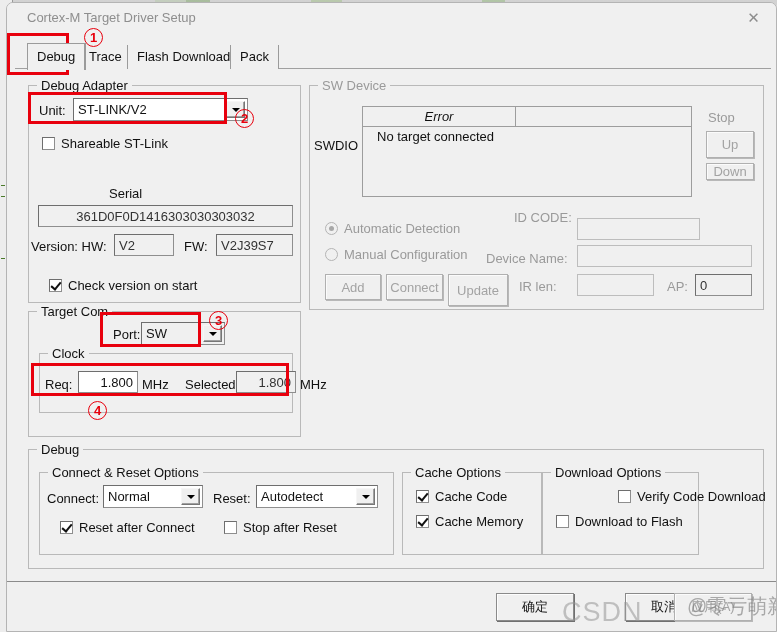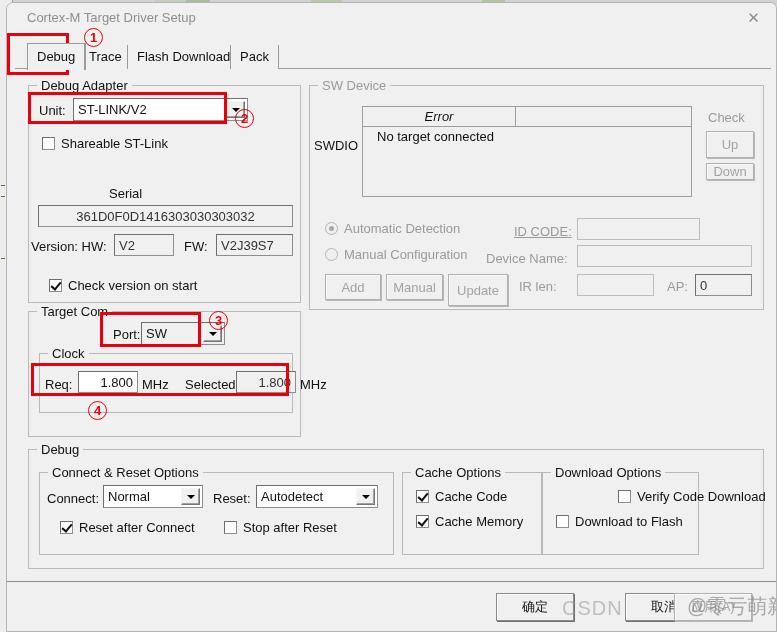--- a/index.html
+++ b/index.html
@@ -241,21 +241,21 @@
   
   #bottombar {
     position: absolute; left: 0; top: 578px; width: 771px; height: 52px;
     background: #f0f0f0;
     border-top: 1px solid #8b8b8b;
   }
 
   
   #wm {
     position: absolute; left: 555px; top: 594px;
-    font-size: 20px; color: rgba(150,150,150,.55);
+    font-size: 27px; color: rgba(150,150,150,.55);
     letter-spacing: 1px;
     white-space: nowrap;
     pointer-events: none;
   }
   #wm2 {
     position: absolute; left: 680px; top: 590px;
     font-size: 20px; color: rgba(120,120,120,.6);
     white-space: nowrap; pointer-events: none;
   }
 </style>
@@ -325,45 +325,45 @@
     <div class="lbl" style="left:4px; top:52px;">SWDIO</div>
 
     <div id="sw-list" style="left:52px; top:20px; width:330px; height:91px;">
       <div class="hdr">
         <div class="c1">Error</div>
         <div class="c2"></div>
       </div>
       <div class="row">No target connected</div>
     </div>
 
-    <div class="lbl dim" style="left:398px; top:24px;">Check</div>
+    <div class="lbl dim" style="left:398px; top:24px;">Stop</div>
     <div class="btn disabled" style="left:396px; top:45px; width:48px; height:27px;">Up</div>
     <div class="btn disabled" style="left:396px; top:77px; width:48px; height:17px;">Down</div>
 
     <div class="rb" style="left:15px; top:135px;">
       <span class="circ sel"></span>
       <span class="t">Automatic Detection</span>
     </div>
     <div class="rb" style="left:15px; top:161px;">
       <span class="circ"></span>
       <span class="t">Manual Configuration</span>
     </div>
 
-    <div class="lbl dim" style="left:204px; top:138px;text-decoration:underline;">ID CODE:</div>
+    <div class="lbl dim" style="left:204px; top:124px;">ID CODE:</div>
     <div class="textbox empty-dim" style="left:267px; top:132px; width:123px; height:22px;">
       <span></span>
     </div>
 
     <div class="lbl dim" style="left:176px; top:165px;">Device Name:</div>
     <div class="textbox empty-dim" style="left:267px; top:159px; width:175px; height:22px;">
       <span></span>
     </div>
 
     <div class="btn disabled" style="left:15px; top:188px; width:56px; height:26px;">Add</div>
-    <div class="btn disabled" style="left:76px; top:188px; width:57px; height:26px;">Manual</div>
+    <div class="btn disabled" style="left:76px; top:188px; width:57px; height:26px;">Connect</div>
     <div class="btn disabled" style="left:138px; top:188px; width:60px; height:32px;">Update</div>
 
     <div class="lbl dim" style="left:209px; top:193px;">IR len:</div>
     <div class="textbox empty-dim" style="left:267px; top:188px; width:77px; height:22px;">
       <span></span>
     </div>
     <div class="lbl dim" style="left:357px; top:193px;">AP:</div>
     <div class="textbox readonly" style="left:385px; top:188px; width:57px; height:22px;">
       <span>0</span>
     </div>

